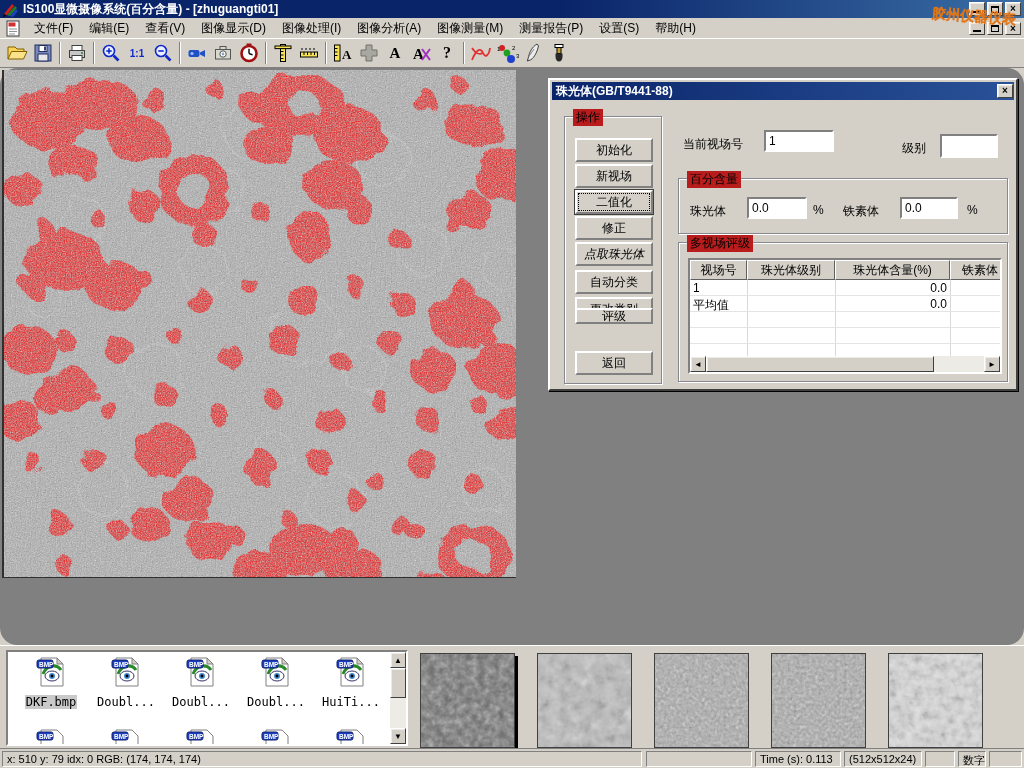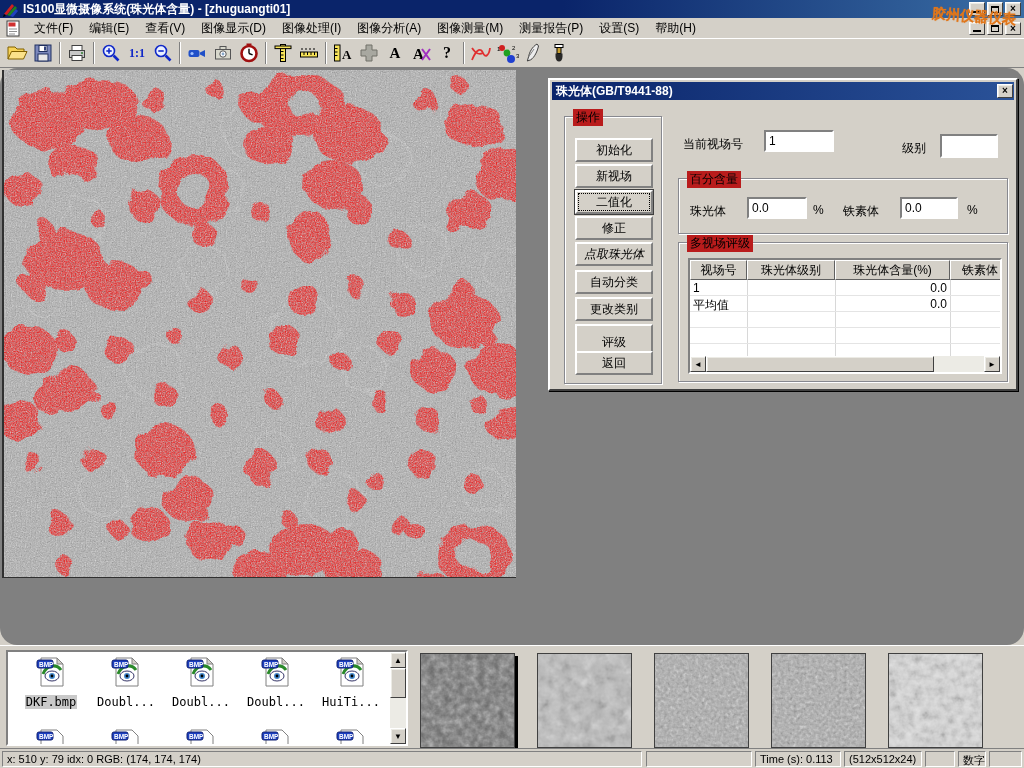--- a/index.html
+++ b/index.html
@@ -13,21 +13,21 @@
     display:flex; align-items:center; color:#fff; font-size:12px; font-weight:bold; padding-left:3px; }
   .titlebar .ttl { margin-left:4px; white-space:nowrap; }
   .menubar { position:absolute; left:0; top:18px; width:1024px; height:21px;
     background:#D4D0C8; display:flex; align-items:center; font-size:12px; color:#000;
     border-bottom:1px solid #fff; }
   .menuitem { padding:2px 8px; cursor:default; }
   .toolbar { position:absolute; left:0; top:39px; width:1024px; height:29px; background:#D4D0C8;
     display:flex; align-items:center; padding-left:4px; border-bottom:1px solid #808080; }
   .tbtn { width:26px; height:24px; display:flex; align-items:center; justify-content:center; }
   .tsep { width:2px; height:22px; border-left:1px solid #808080; border-right:1px solid #fff; margin:0 3px; }
-  .onetoone { color:#1028C8; font-weight:bold; font-size:12px; font-family:Liberation Serif, serif; }
+  .onetoone { color:#1028C8; font-weight:bold; font-size:10px; font-family:Liberation Sans, sans-serif; }
   .glyphA { font-weight:bold; font-size:15px; font-family:"Liberation Serif",serif; }
   .winbtns { position:absolute; display:flex; gap:2px; }
   .wbtn { width:16px; height:14px; background:#D4D0C8; border:1px solid;
     border-color:#fff #404040 #404040 #fff; box-shadow:inset 1px 1px 0 #ECEBE5;
     display:flex; align-items:center; justify-content:center; font-size:10px; font-weight:bold; line-height:1; }
   .minglyph { width:8px; height:3px; border-bottom:2px solid #000; margin-top:4px; }
   .restglyph { width:8px; height:7px; border:1px solid #000; border-top-width:2px; }
   .watermark { position:absolute; right:8px; top:8px; color:#E0761A; font-size:14px; font-weight:bold;
     transform:rotate(4deg); z-index:60; pointer-events:none; text-shadow:0 0 1px #E0761A; }
 
@@ -94,21 +94,21 @@
 
 <div id="app">
 
   <div class="titlebar">
     <svg width="16" height="16" viewBox="0 0 16 16">
       <path d="M1 13 L9 3 L11 5 L4 14 Z" fill="#D02020"></path>
       <path d="M4 14 L12 5 L14 7 L7 15 Z" fill="#208020"></path>
       <path d="M7 15 L13 8 L15 10 L10 16 Z" fill="#2040C0"></path>
       <path d="M1 13 l2 2 l-3 1 z" fill="#000"></path>
     </svg>
-    <span class="ttl">IS100显微摄像系统(珠光体含量) - [zhuguangti01]</span>
+    <span class="ttl">IS100显微摄像系统(百分含量) - [zhuguangti01]</span>
   </div>
   <div class="winbtns" style="right:3px; top:2px;">
     <div class="wbtn">
         <div class="minglyph"></div>
       </div>
     <div class="wbtn">
         <div class="restglyph"></div>
       </div>
     <div class="wbtn">
         <span>×</span>
@@ -439,21 +439,21 @@
       <div class="groupbox" style="left:14px; top:36px; width:98px; height:268px;">
         <span class="legend">操作</span>
       </div>
       <button class="btn" style="left:25px; top:58px;  width:78px; height:24px;">初始化</button>
       <button class="btn" style="left:25px; top:84px;  width:78px; height:24px;">新视场</button>
       <button class="btn default" style="left:25px; top:110px; width:78px; height:24px;">二值化</button>
       <button class="btn" style="left:25px; top:136px; width:78px; height:24px;">修正</button>
       <button class="btn" style="left:25px; top:162px; width:78px; height:24px;font-style:italic;">点取珠光体</button>
       <button class="btn" style="left:25px; top:190px; width:78px; height:24px;">自动分类</button>
       <button class="btn" style="left:25px; top:217px; width:78px; height:24px;">更改类别</button>
-      <button class="btn" style="left:25px; top:244px; width:78px; height:36px;">评级</button>
+      <button class="btn" style="left:25px; top:228px; width:78px; height:16px;">评级</button>
       <button class="btn" style="left:25px; top:271px; width:78px; height:24px;">返回</button>
 
       <span class="lbl" style="left:133px; top:56px;">当前视场号</span>
       <div class="sunken field" style="left:214px; top:50px; width:70px; height:22px;">1</div>
 
       <span class="lbl" style="left:352px; top:60px;">级别</span>
       <div class="sunken field" style="left:390px; top:54px; width:58px; height:24px;"></div>
 
       <div class="groupbox" style="left:128px; top:98px; width:330px; height:56px;text-decoration:underline;">
         <span class="legend">百分含量</span>

